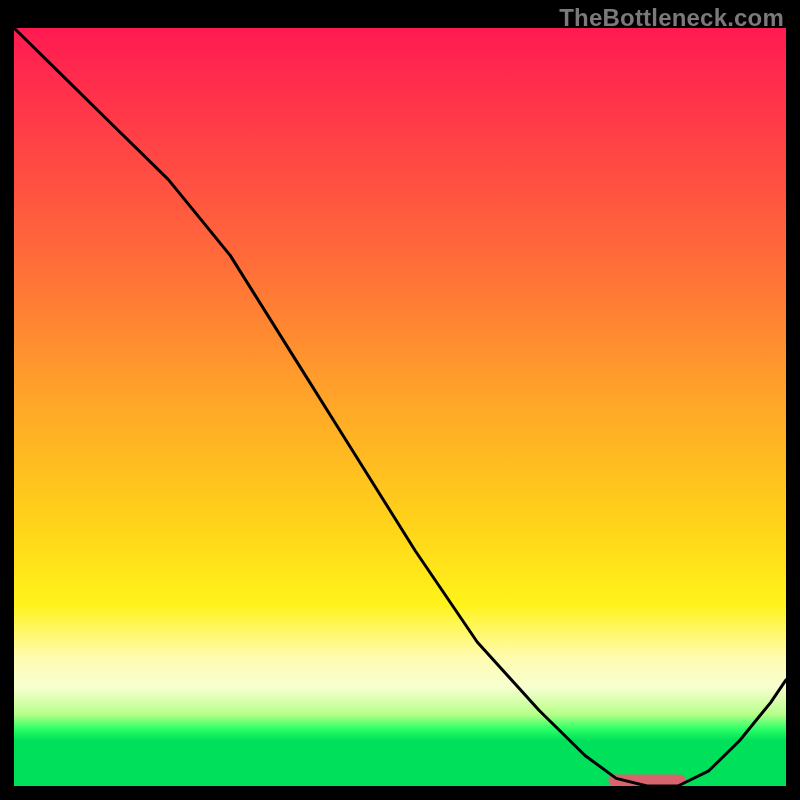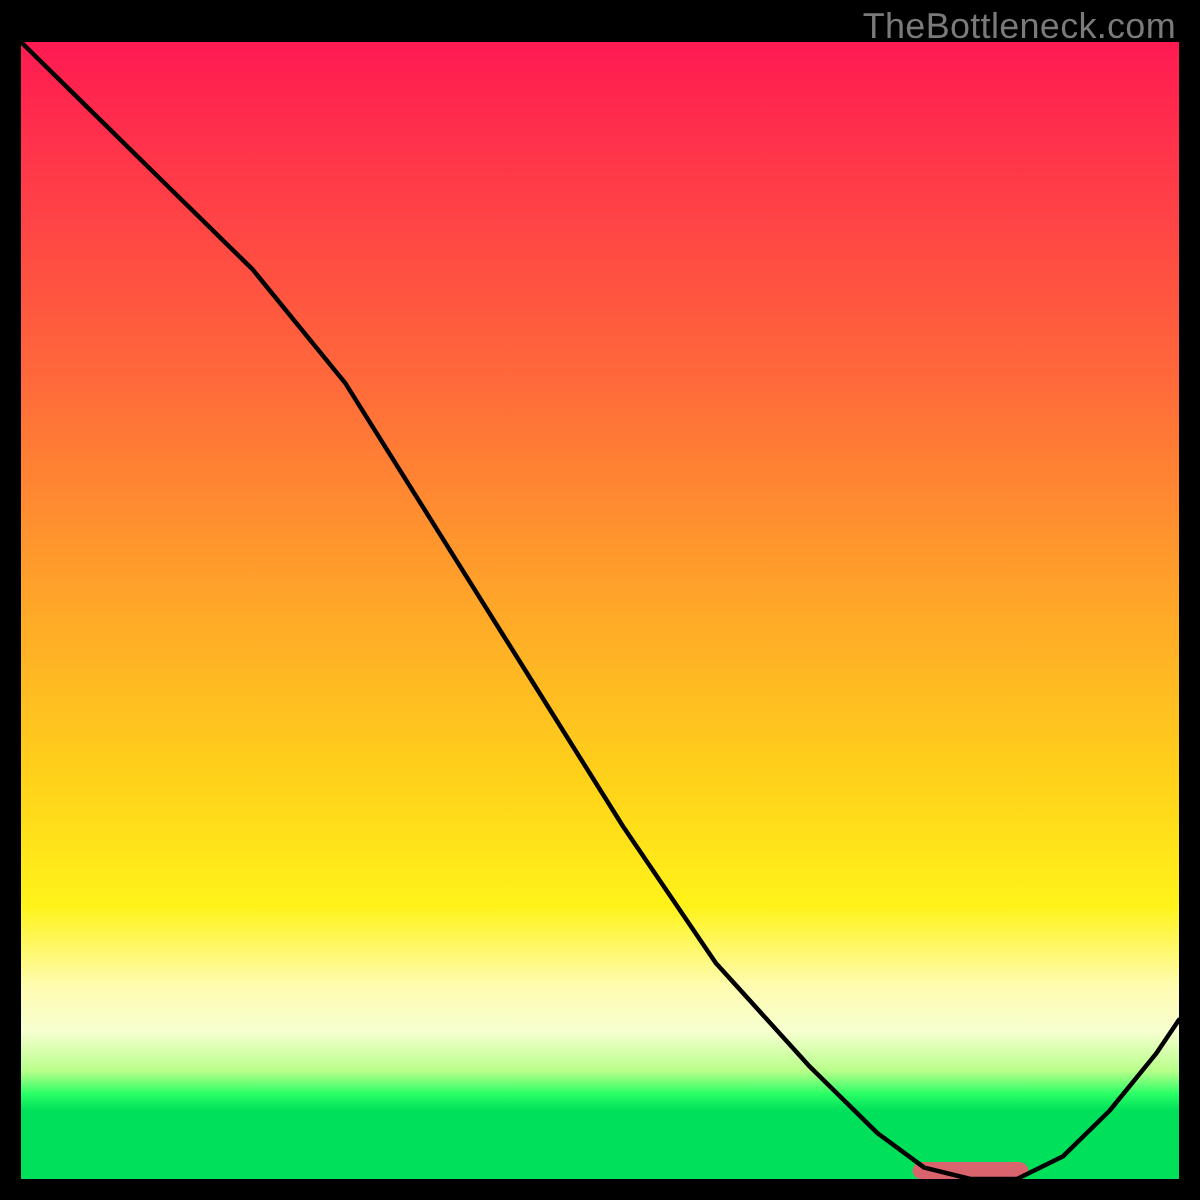--- a/index.html
+++ b/index.html
@@ -41,21 +41,21 @@
       #00e05a 94%,
       #00e05a 100%
     );
   }
   .watermark {
     position: absolute;
     top: 4px;
     right: 16px;
     color: #7a7a7a;
     font-size: 24px;
-    font-weight: 400;
+    font-weight: 700;
     letter-spacing: 0.2px;
     user-select: none;
     margin-left: 12px;
   }
   svg.curve {
     position: absolute;
     left: 0;
     top: 0;
     width: 772px;
     height: 758px;

